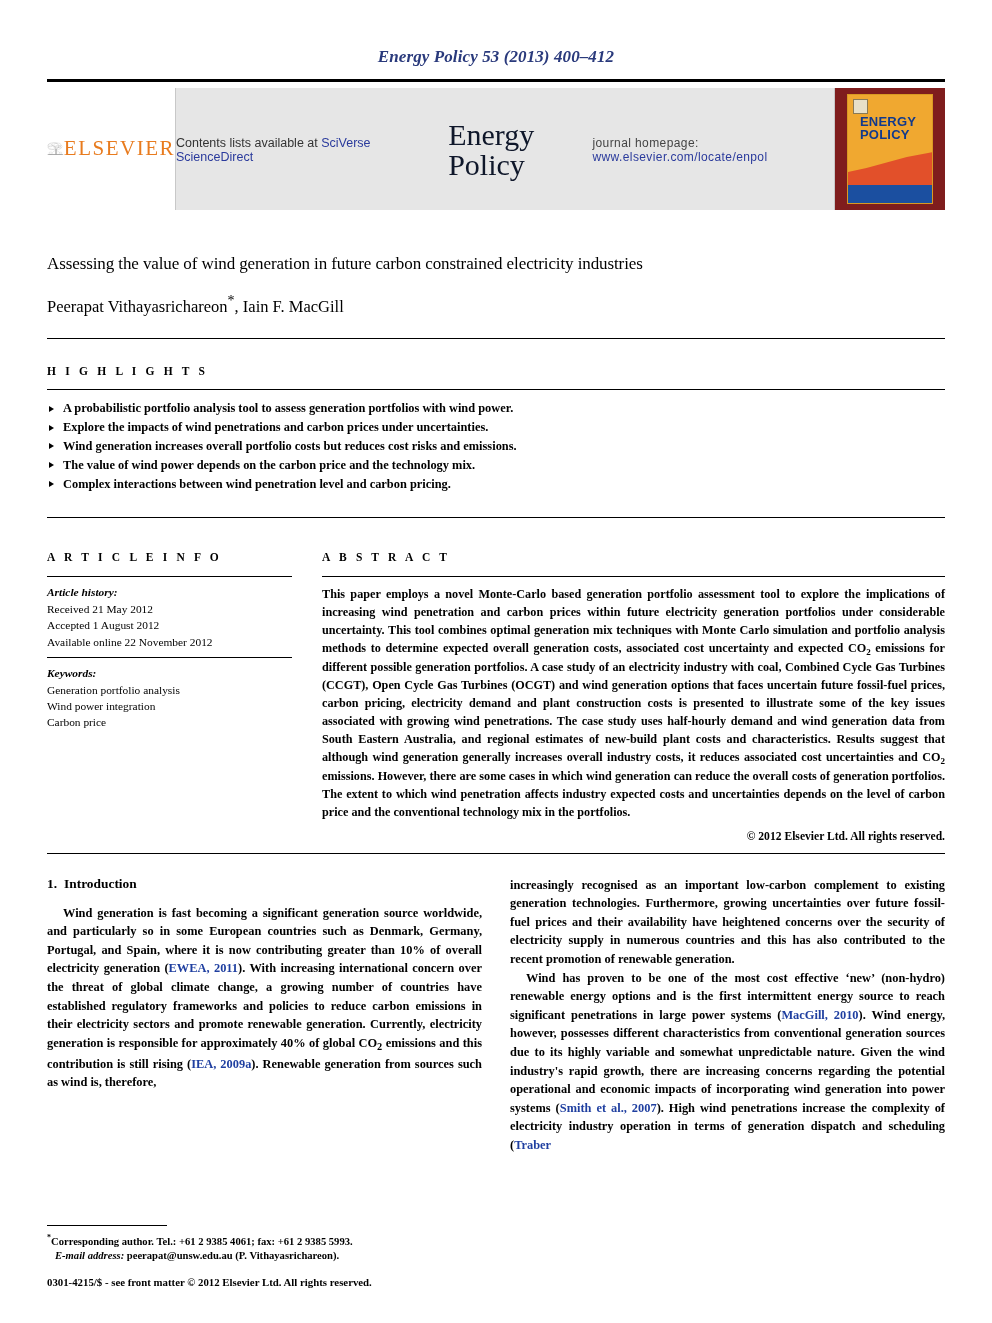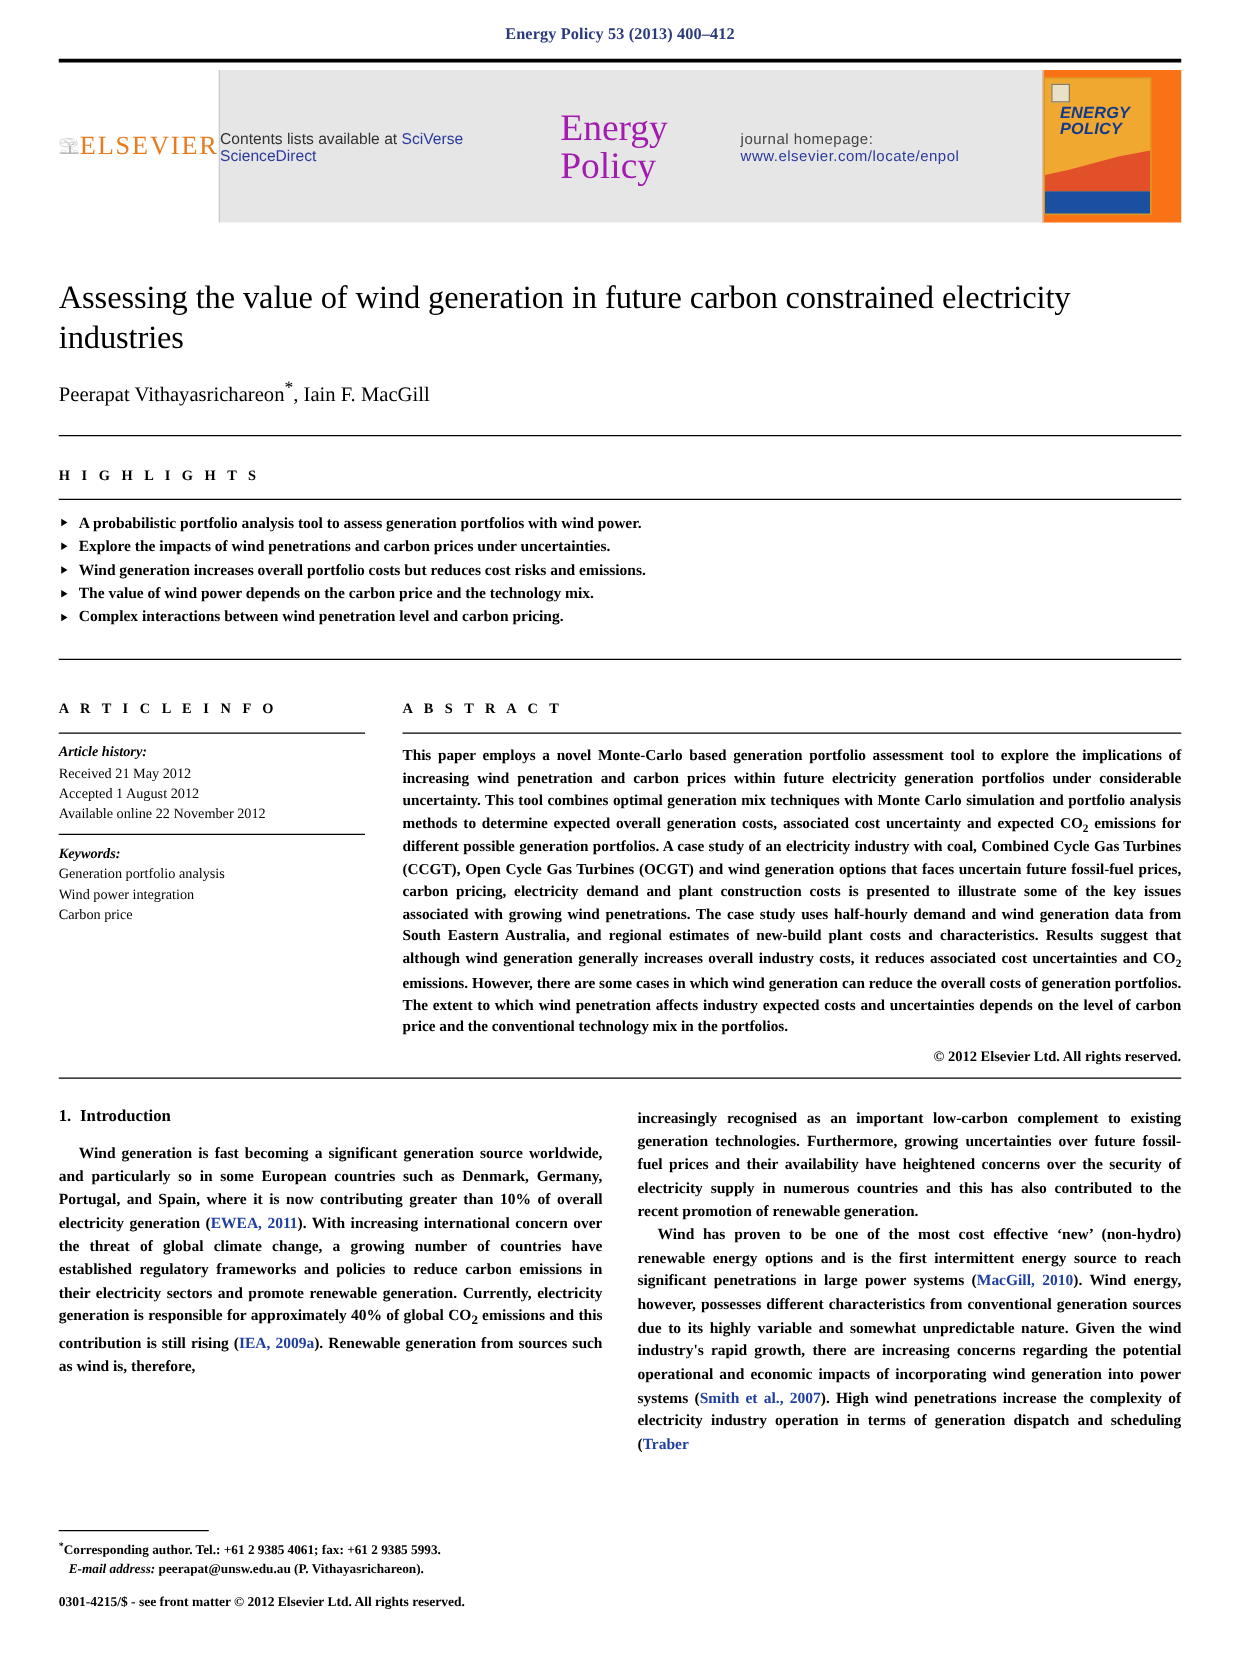--- a/index.html
+++ b/index.html
@@ -21,25 +21,26 @@
     height: 1323px;
     background: #fff;
     box-sizing: border-box;
     padding: 0 47px;
   }
 
   
   .running-head {
     text-align: center;
     font-family: "Liberation Serif", serif;
-    font-size: 13px;
+    font-size: 17px;
     font-weight: bold;
     color: #2a3a7c;
-    padding-top: 19px;
+    padding-top: 47px;
     letter-spacing: 0.1px;
+    font-style: italic;
   }
 
   
   .masthead {
     margin-top: 12px;
     border-top: 3px solid #000;
     padding-top: 6px;
     display: flex;
     align-items: stretch;
     height: 122px;
@@ -80,42 +81,41 @@
     font-family: "Liberation Sans", sans-serif;
     font-size: 12.5px;
     color: #333;
   }
   .contents-line .sd {
     color: #2a3a9c;
   }
   .journal-title {
     font-family: "Liberation Serif", serif;
     font-size: 30px;
-    color: #a21caf;
+    color: #0f172a;
     line-height: 1;
     margin-left: 39px;
   }
   .homepage-line {
     font-family: "Liberation Sans", sans-serif;
     font-size: 12px;
     color: #444;
     letter-spacing: 0.4px;
   }
   .homepage-line .url {
     color: #2a3a9c;
   }
   .masthead-right {
     width: 110px;
     flex: 0 0 110px;
     display: flex;
     align-items: center;
-    justify-content: flex-start;
-    background: #f97316;
+    justify-content: center;
+    background: #7f1d1d;
     border-left: 1px solid #c8c8c8;
-    font-style: italic;
   }
   .cover {
     width: 84px;
     height: 108px;
     position: relative;
     background: #f0a830;
     overflow: hidden;
     border: 1px solid #d99a22;
   }
   .cover .cover-stamp {
@@ -148,21 +148,21 @@
     height: 18px;
     background: #1b4fa0;
   }
 
   
   .title-block {
     margin-top: 44px;
   }
   .article-title {
     font-family: "Liberation Serif", serif;
-    font-size: 26px;
+    font-size: 17px;
     line-height: 1.22;
     color: #000;
     margin: 0;
     font-weight: normal;
     letter-spacing: -0.1px;
   }
   .authors {
     font-family: "Liberation Serif", serif;
     font-size: 16.5px;
     margin-top: 18px;

